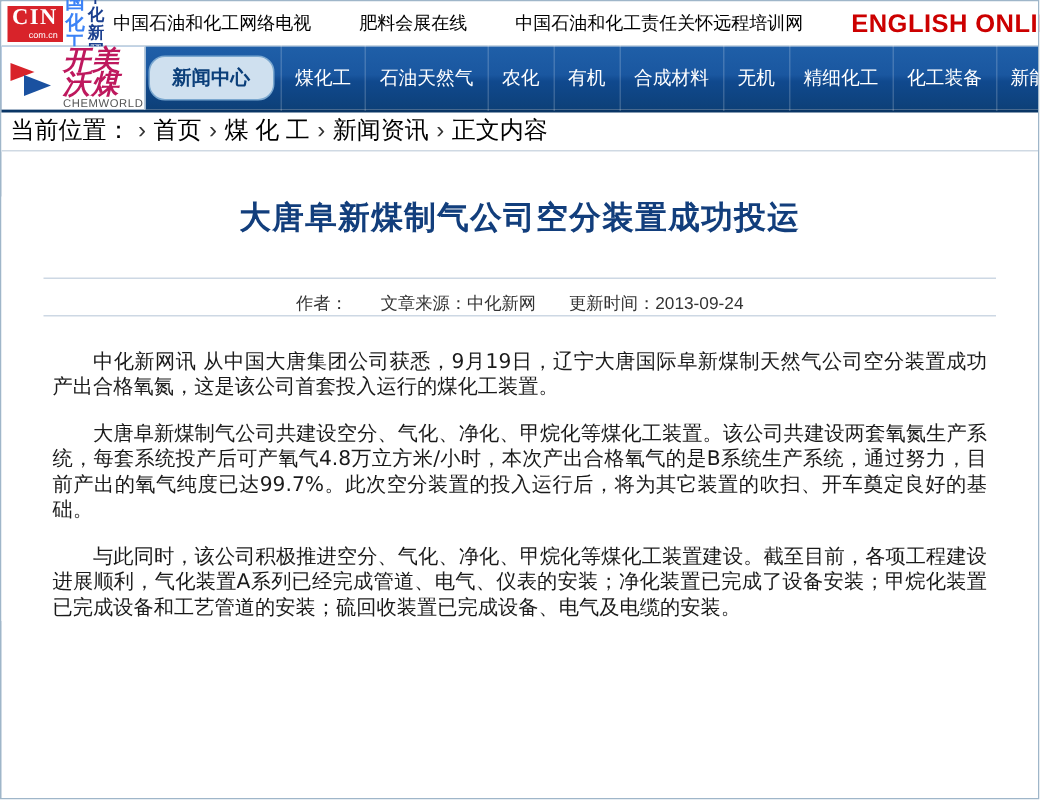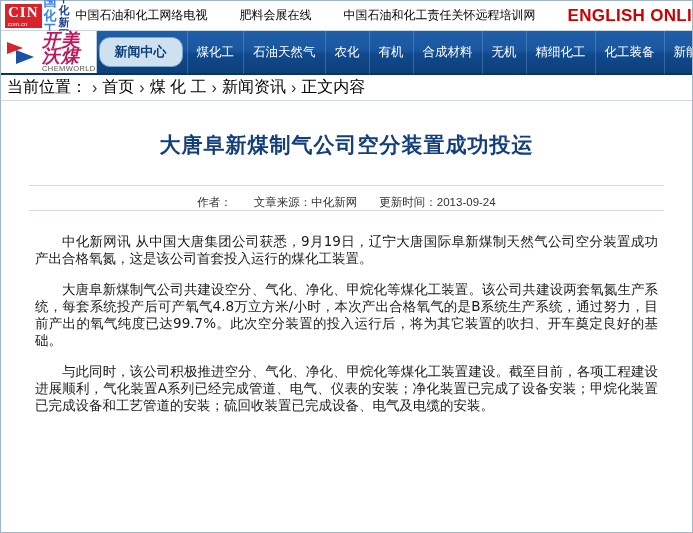--- a/index.html
+++ b/index.html
@@ -29,20 +29,21 @@
     align-items: center;
     background: #ffffff;
     border-bottom: 1px solid #c8d6e2;
     padding-left: 4px;
   }
   .cinlogo {
     display: flex;
     align-items: center;
     height: 28px;
     margin-right: 6px;
+    text-align: right;
   }
   .cinlogo .cin {
     background: #d8232a;
     color: #fff;
     font-weight: bold;
     font-size: 15px;
     letter-spacing: 1px;
     padding: 0 3px;
     line-height: 16px;
     font-family: "Liberation Serif", serif;

